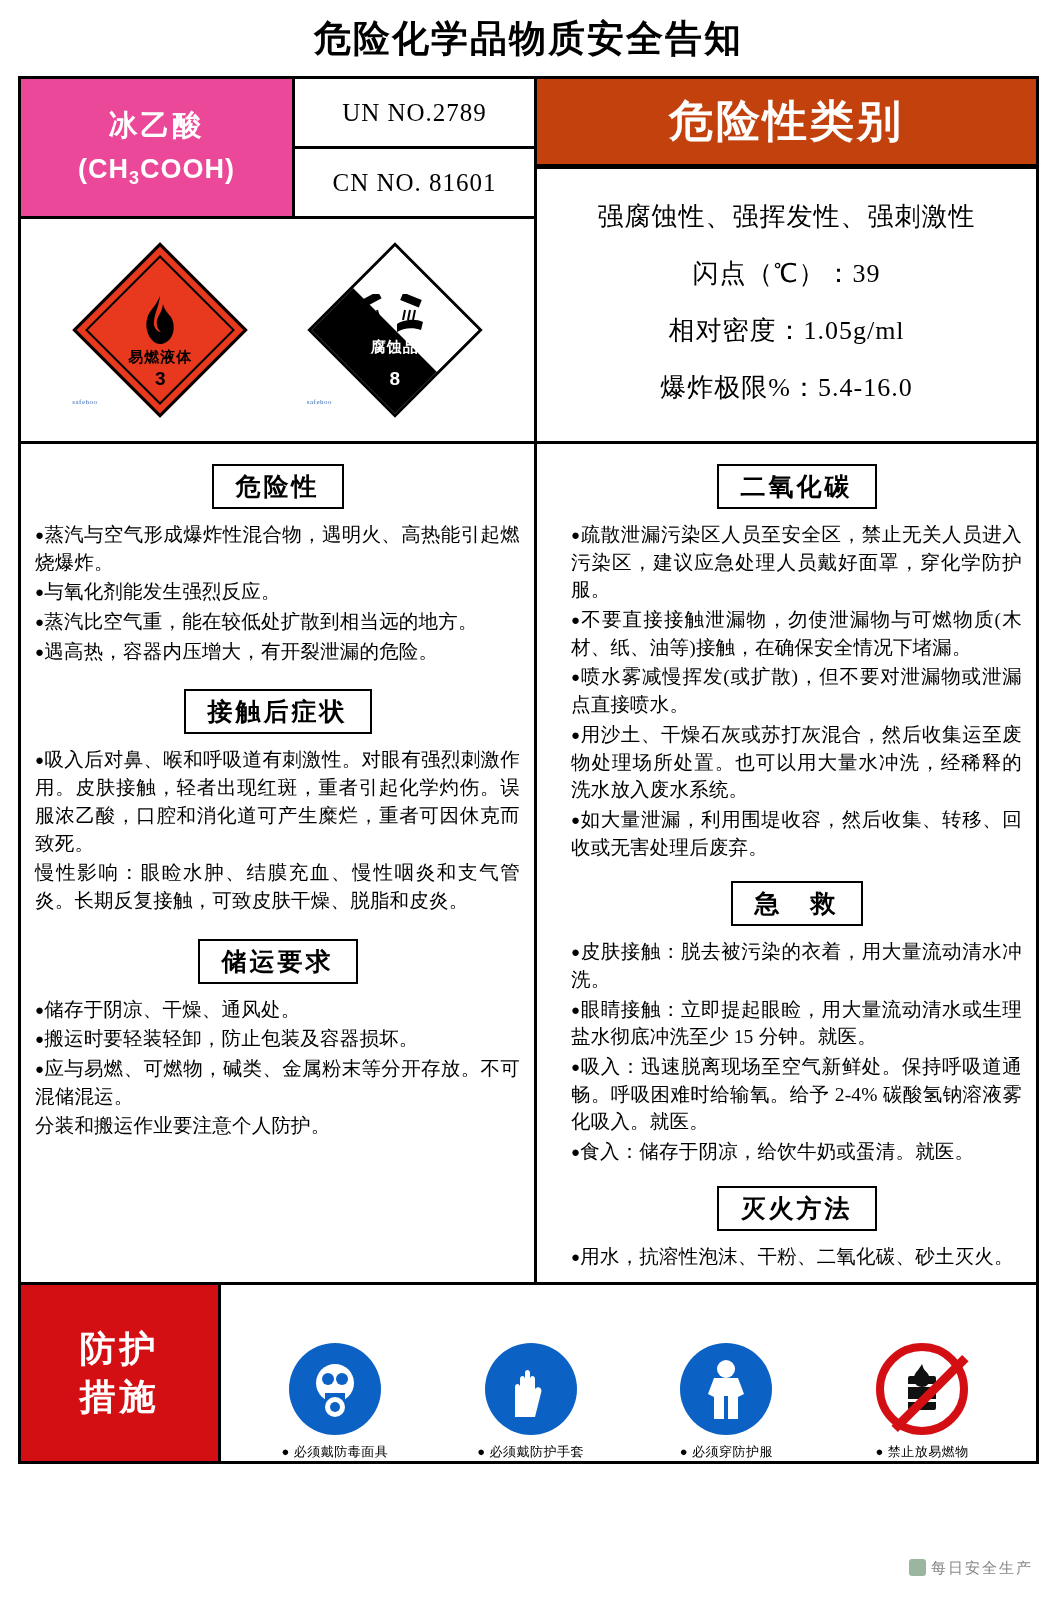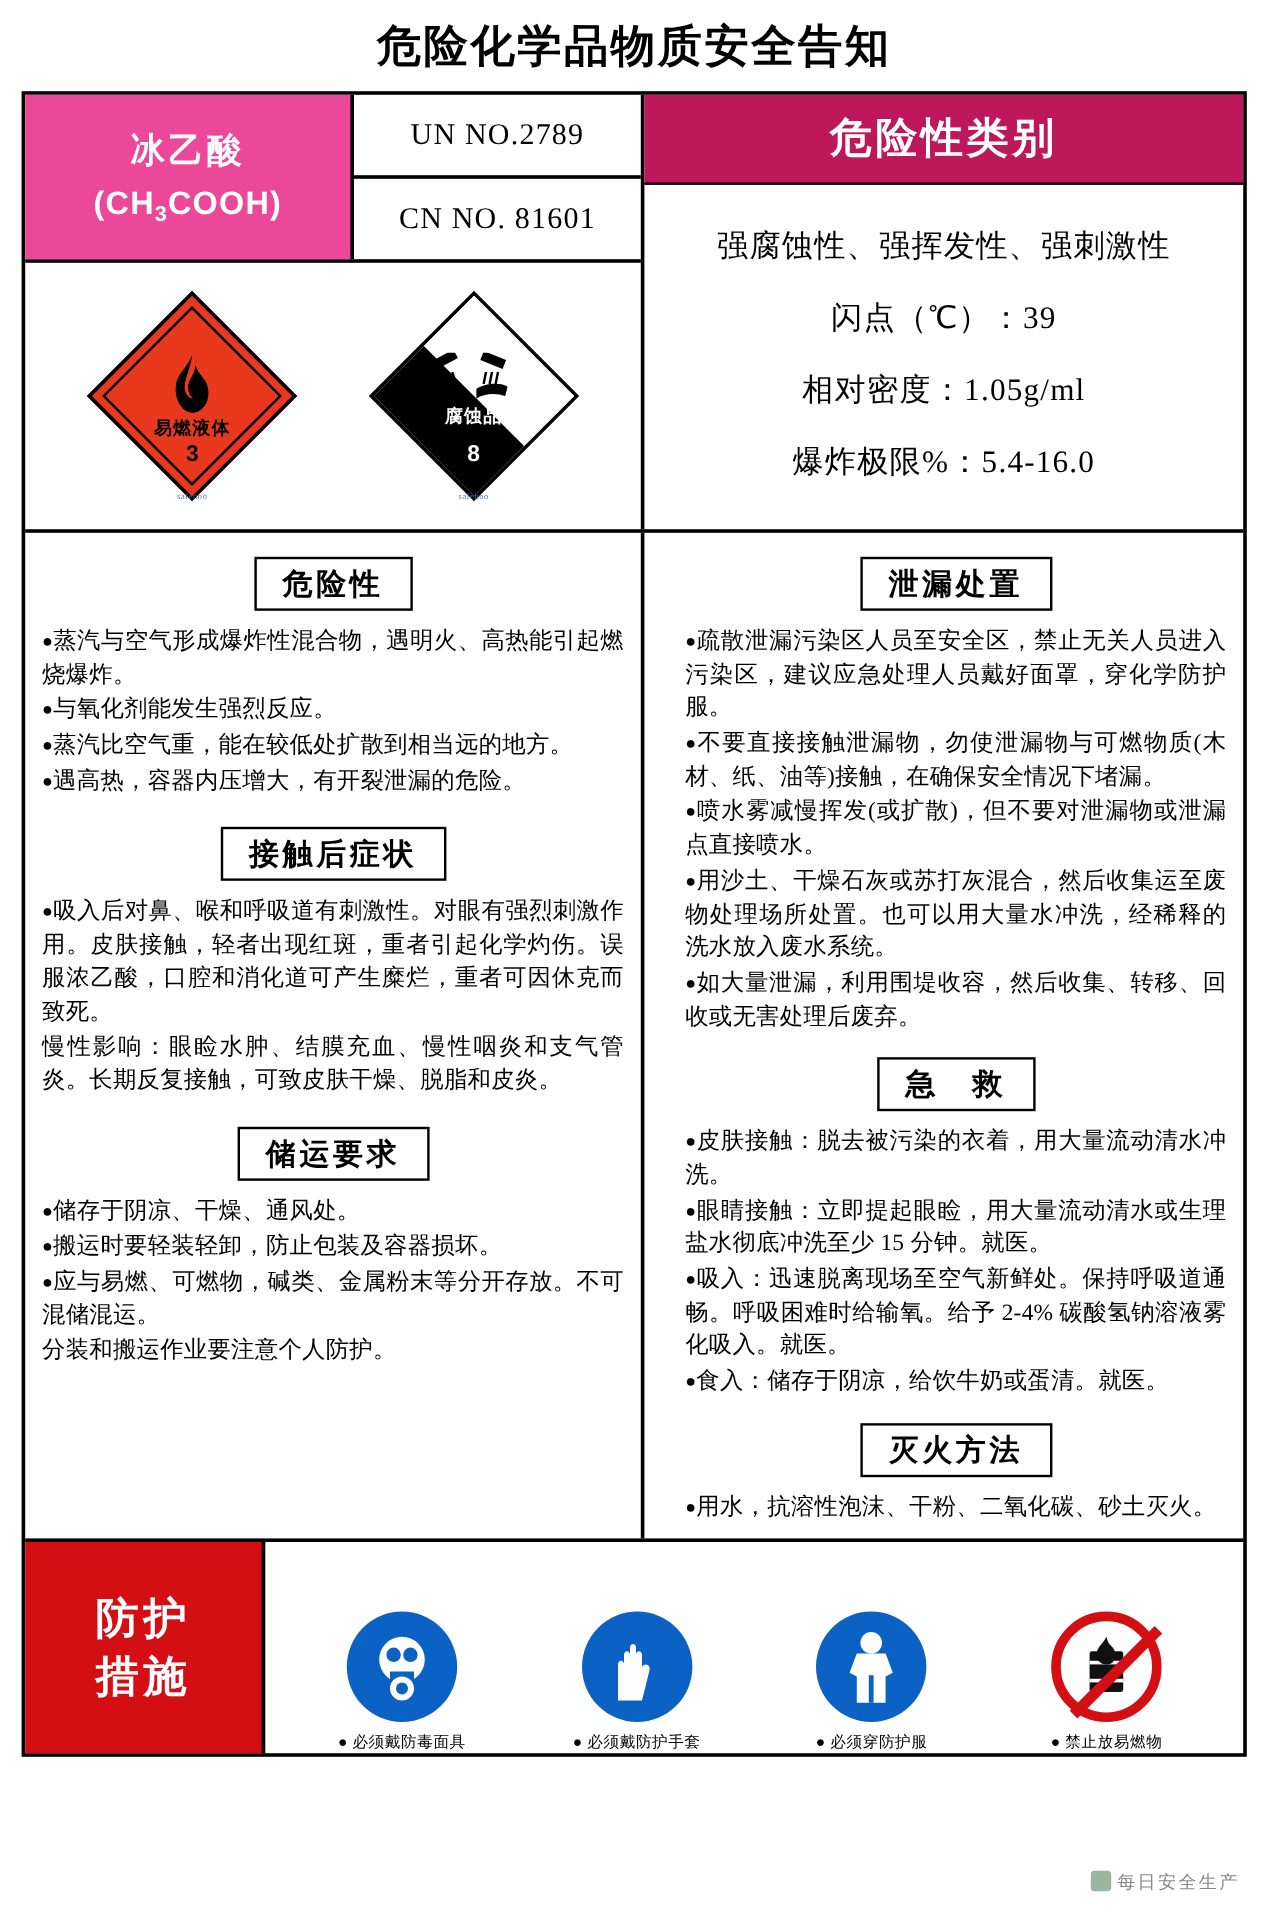--- a/index.html
+++ b/index.html
@@ -69,30 +69,30 @@
     font-size:15px; letter-spacing:1px; margin-top:2px;
   }
   .picto-class {
     position:absolute; left:0; right:0; bottom:28px; text-align:center;
     font-family:"Liberation Sans", sans-serif; font-weight:bold; font-size:19px;
   }
   .flam-txt { color:#000; }
   .corr-txt-top { color:#000; }
   .corr-class-white { color:#fff; }
   .picto-credit {
-    position:absolute; left:0; right:0; bottom:0; text-align:center;
+    position:absolute; left:0; right:0; bottom:12px; text-align:left;
     font-size:7px; color:#3b6fb6; letter-spacing:0.5px;
   }
 
   .top-right { flex:1; display:flex; flex-direction:column; }
   .hazard-head {
-    background:#be185d; color:#fff; text-align:center;
-    font-family:"Liberation Sans", sans-serif; font-weight:bold;
-    font-size:35px; letter-spacing:3px; padding:13px 0;
-    border-bottom:2px solid #000000;
+    background:#c2410c; color:#fff; text-align:center;
+    font-family:"Liberation Sans", sans-serif; font-weight:bold;
+    font-size:44px; letter-spacing:3px; padding:13px 0;
+    border-bottom:5px solid #000000;
   }
   .hazard-body { flex:1; display:flex; flex-direction:column; justify-content:space-evenly; padding:8px 10px 14px; }
   .hazard-body div { text-align:center; font-size:26px; letter-spacing:1px; }
 
   
   .mid { display:flex; border-bottom:3px solid #000;gap:20px; }
   .col-left { width:516px; border-right:3px solid #000; padding:14px 14px 10px; }
   .col-right { flex:1; padding:14px 14px 10px; }
   .sec-head {
     border:2px solid #000; display:inline-block;
@@ -228,21 +228,21 @@
 
         <div class="sec-head-wrap" style="margin-top:18px"><span class="sec-head">储运要求</span></div>
         <p class="item"><span class="bullet">●</span><span>储存于阴凉、干燥、通风处。</span></p>
         <p class="item"><span class="bullet">●</span><span>搬运时要轻装轻卸，防止包装及容器损坏。</span></p>
         <p class="item"><span class="bullet">●</span><span>应与易燃、可燃物，碱类、金属粉末等分开存放。不可混储混运。</span></p>
         <p class="item">分装和搬运作业要注意个人防护。</p>
       </div>
 
       <div class="col-right">
 
-        <div class="sec-head-wrap first"><span class="sec-head">泄漏处置</span></div>
+        <div class="sec-head-wrap first"><span class="sec-head">二氧化碳</span></div>
         <p class="item"><span class="bullet">●</span><span>疏散泄漏污染区人员至安全区，禁止无关人员进入污染区，建议应急处理人员戴好面罩，穿化学防护服。</span></p>
         <p class="item"><span class="bullet">●</span><span>不要直接接触泄漏物，勿使泄漏物与可燃物质(木材、纸、油等)接触，在确保安全情况下堵漏。</span></p>
         <p class="item"><span class="bullet">●</span><span>喷水雾减慢挥发(或扩散)，但不要对泄漏物或泄漏点直接喷水。</span></p>
         <p class="item"><span class="bullet">●</span><span>用沙土、干燥石灰或苏打灰混合，然后收集运至废物处理场所处置。也可以用大量水冲洗，经稀释的洗水放入废水系统。</span></p>
         <p class="item"><span class="bullet">●</span><span>如大量泄漏，利用围堤收容，然后收集、转移、回收或无害处理后废弃。</span></p>
 
         <div class="sec-head-wrap" style="margin-top:14px"><span class="sec-head">急　救</span></div>
         <p class="item"><span class="bullet">●</span><span>皮肤接触：脱去被污染的衣着，用大量流动清水冲洗。</span></p>
         <p class="item"><span class="bullet">●</span><span>眼睛接触：立即提起眼睑，用大量流动清水或生理盐水彻底冲洗至少 15 分钟。就医。</span></p>
         <p class="item"><span class="bullet">●</span><span>吸入：迅速脱离现场至空气新鲜处。保持呼吸道通畅。呼吸困难时给输氧。给予 2-4% 碳酸氢钠溶液雾化吸入。就医。</span></p>

